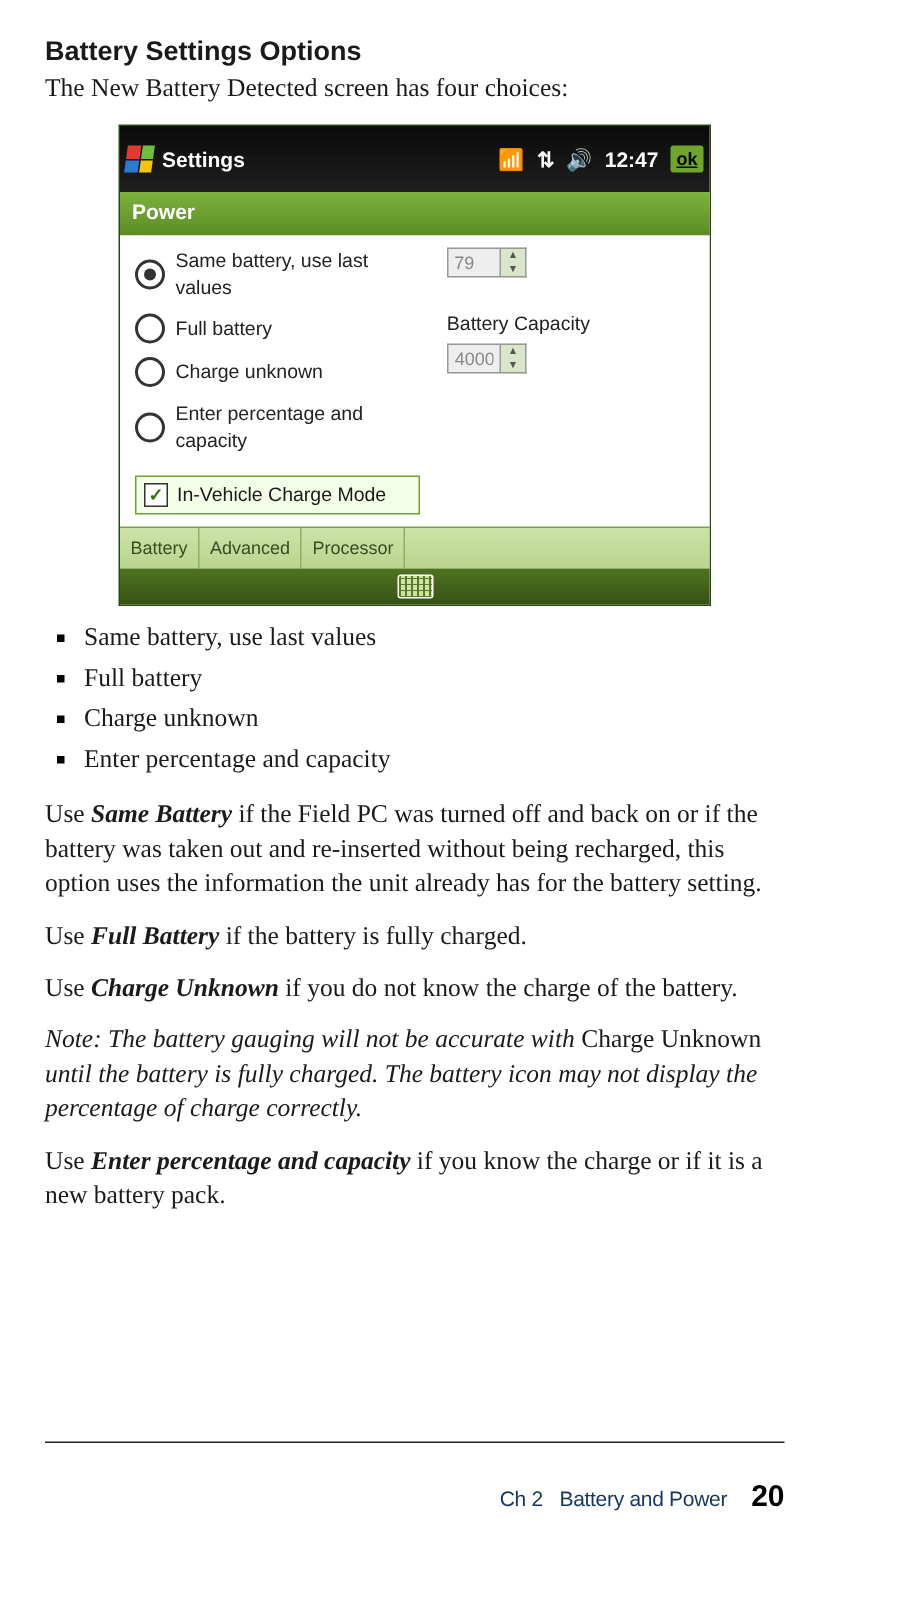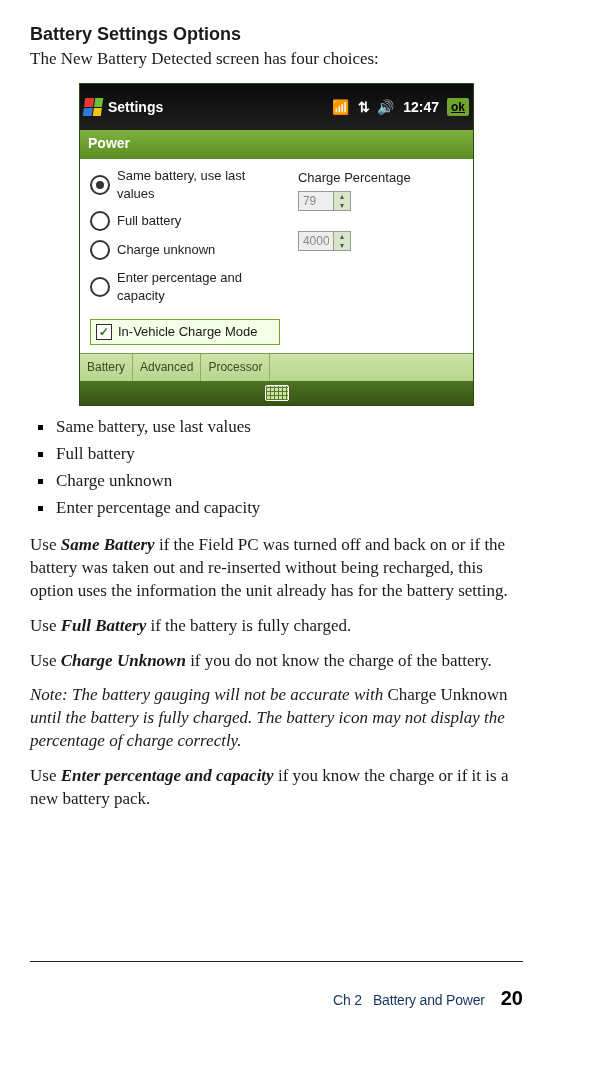--- a/index.html
+++ b/index.html
@@ -31,24 +31,24 @@
     width: 395px;
     border: 1px solid #2b4a12;
     font-family: Tahoma, Arial, sans-serif;
     font-size: 13px;
     background: #ffffff;
     box-sizing: border-box;
   }
   .wm-titlebar {
     background: linear-gradient(#0a0a0a, #1f1f1f);
     color: #fff;
-    height: 24px;
+    height: 44px;
     display: flex;
     align-items: center;
-    padding: 11px 4px;
+    padding: 0 4px;
     gap: 6px;
     font-size: 14px;
     font-weight: 700;
   }
   .win-flag {
     width: 18px; height: 18px;
     display: grid;
     grid-template-columns: 1fr 1fr;
     grid-template-rows: 1fr 1fr;
     gap: 1px;
@@ -240,29 +240,29 @@
         <div class="radio-row">
           <span class="radio"></span>
           <span>Enter percentage and capacity</span>
         </div>
         <div class="checkbox-row">
           <span class="checkbox">✓</span>
           <span>In-Vehicle Charge Mode</span>
         </div>
       </div>
       <div class="right-col">
-        <div class="right-label">Charge Percentage</div>
         <div class="spin">
           <input disabled="" value="79" style="">
           <span class="arrows">
               <span>▲</span>
               <span>▼</span>
             </span>
         </div>
         <div style="height:12px"></div>
+        <div class="right-label">Battery Capacity</div>
         <div class="spin">
           <input disabled="" value="4000" style="">
           <span class="arrows">
               <span>▲</span>
               <span>▼</span>
             </span>
         </div>
       </div>
     </div>
     <div class="wm-tabs">

